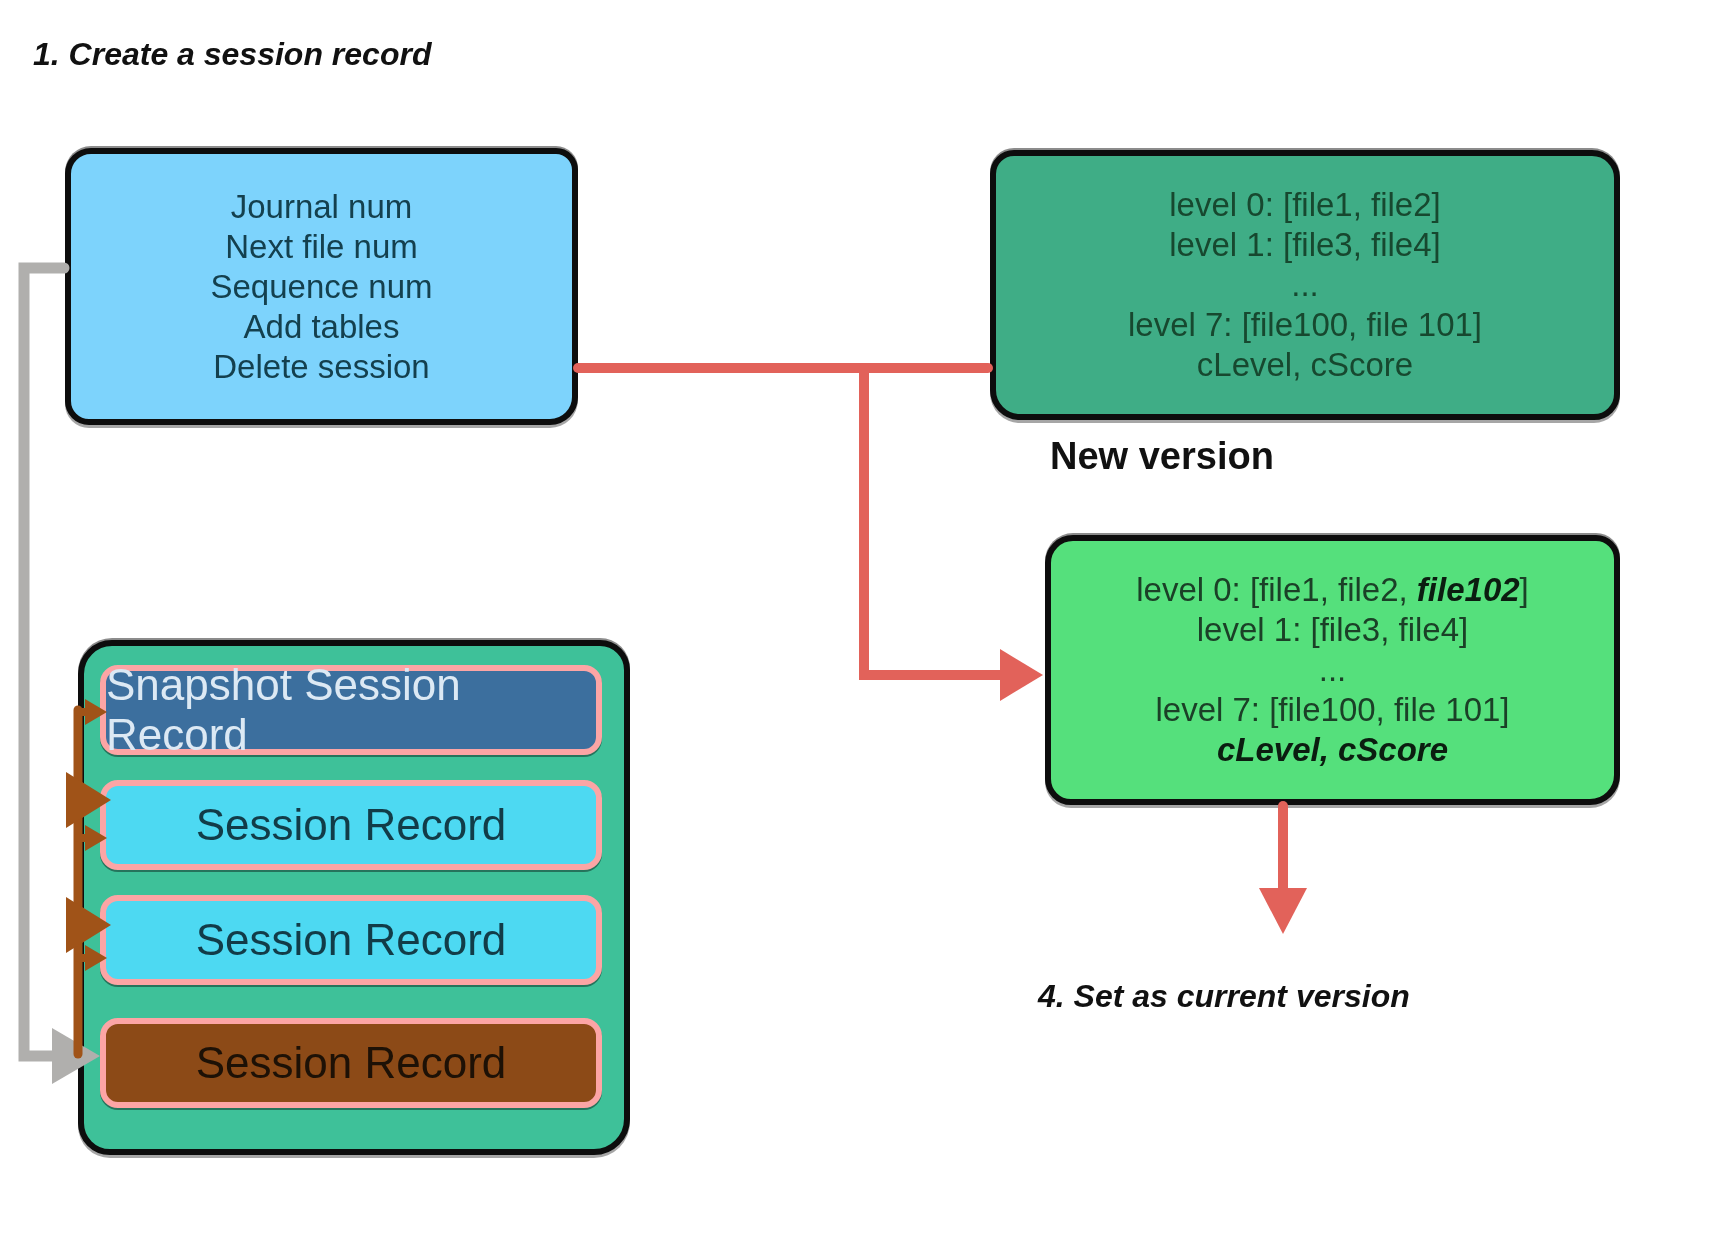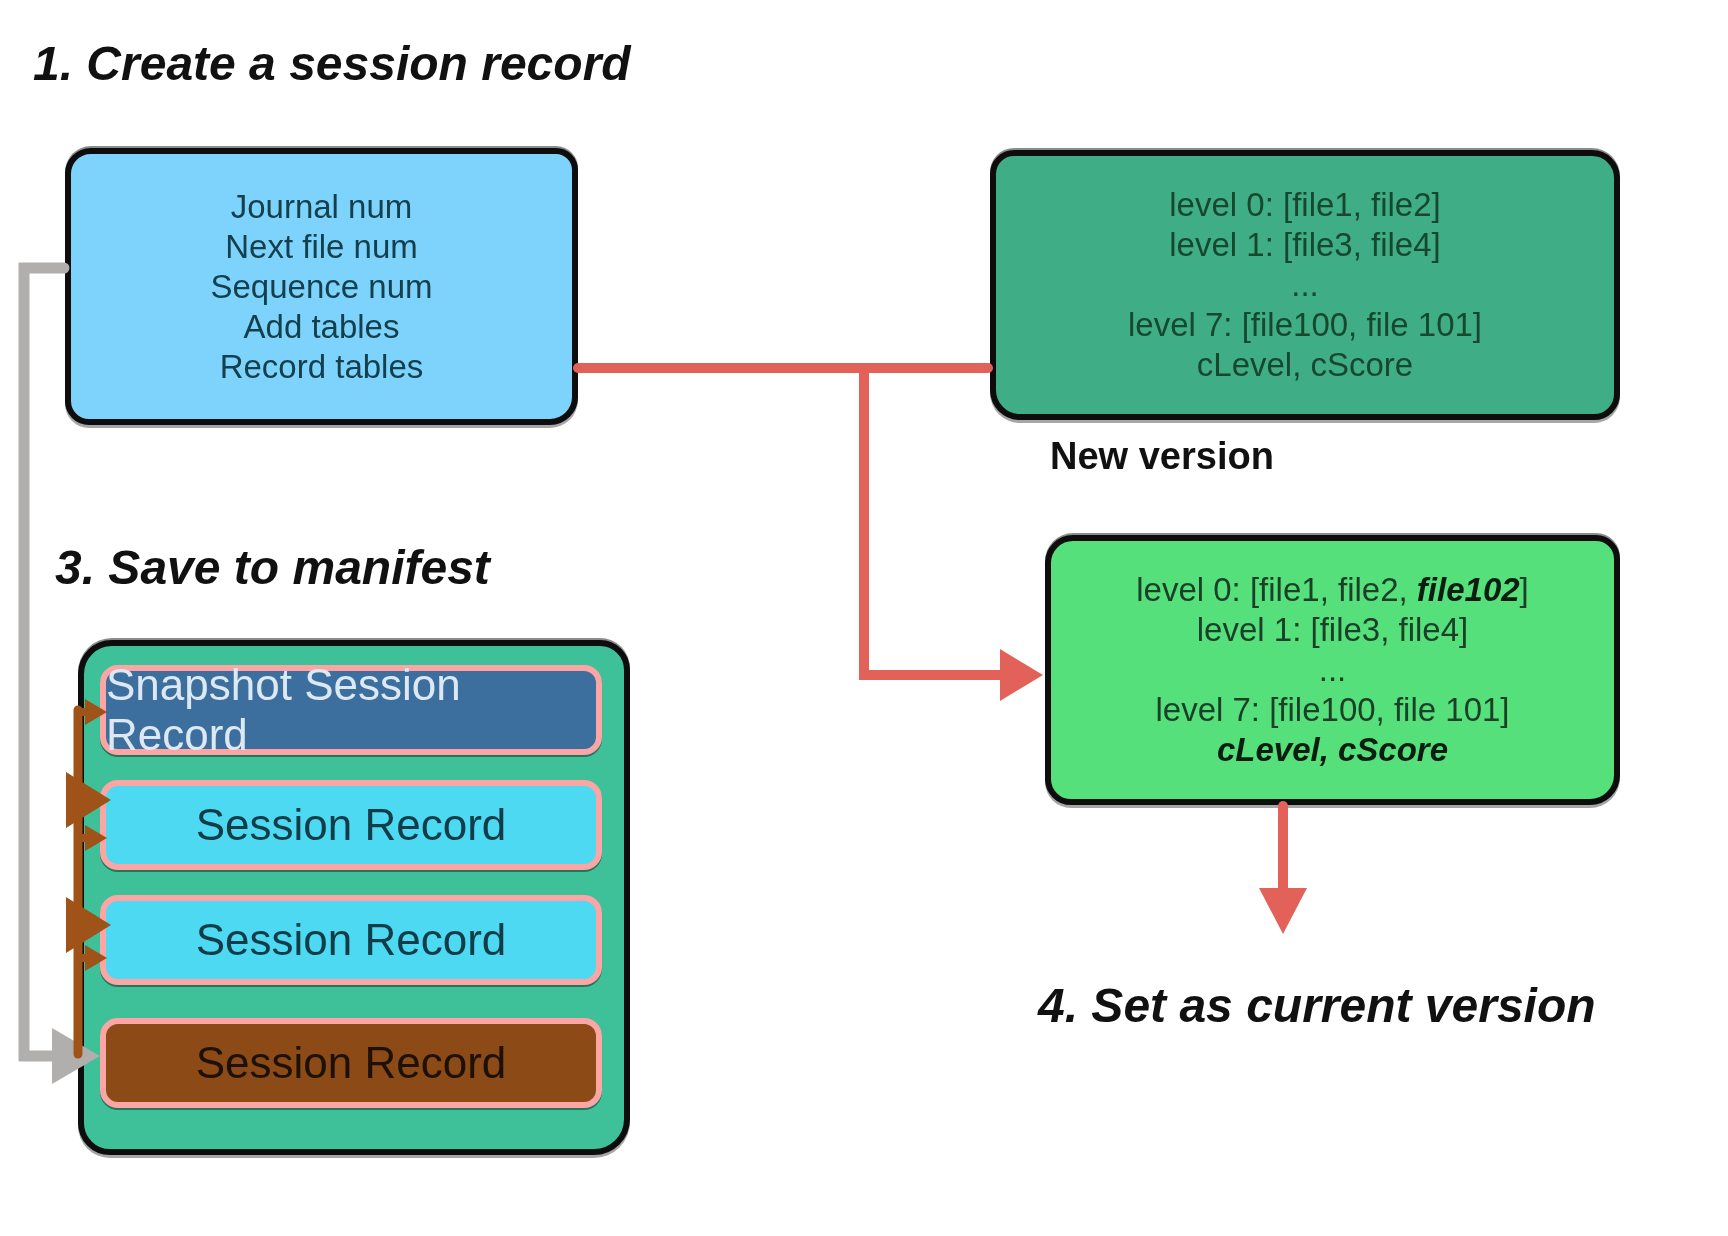--- a/index.html
+++ b/index.html
@@ -8,21 +8,21 @@
     width: 1728px;
     height: 1236px;
     background: #ffffff;
     font-family: "Liberation Sans", sans-serif;
     overflow: hidden;
   }
   .heading {
     position: absolute;
     font-weight: bold;
     font-style: italic;
-    font-size: 48px;
+    font-size: 32px;
     color: #111111;
     white-space: nowrap;
     letter-spacing: 0px;
   }
   #heading-1 { left: 33px;  top: 36px; }
   #heading-2 { left: 862px; top: 36px; }
   #heading-3 { left: 55px;  top: 540px; }
   #heading-4 { left: 1038px; top: 978px; }
   #new-version-label {
     position: absolute;
@@ -104,30 +104,29 @@
     z-index: 5;
     pointer-events: none;
   }
 </style>
 </head>
 <body>
 
 <div id="canvas">
 
   <div id="heading-1" class="heading">1. Create a session record</div>
-  <div id="heading-3" class="heading">3. Save to manifest</div>
   <div id="heading-4" class="heading">4. Set as current version</div>
   <div id="new-version-label">New version</div>
 
   <div id="session-record-box" class="bigbox">
     <div class="line">Journal num</div>
     <div class="line">Next file num</div>
     <div class="line">Sequence num</div>
     <div class="line">Add tables</div>
-    <div class="line">Record tables</div>
+    <div class="line">Delete session</div>
   </div>
 
   <div id="current-version-box" class="bigbox">
     <div class="line">level 0: [file1, file2]</div>
     <div class="line">level 1: [file3, file4]</div>
     <div class="line">...</div>
     <div class="line">level 7: [file100, file 101]</div>
     <div class="line">cLevel, cScore</div>
   </div>
 

